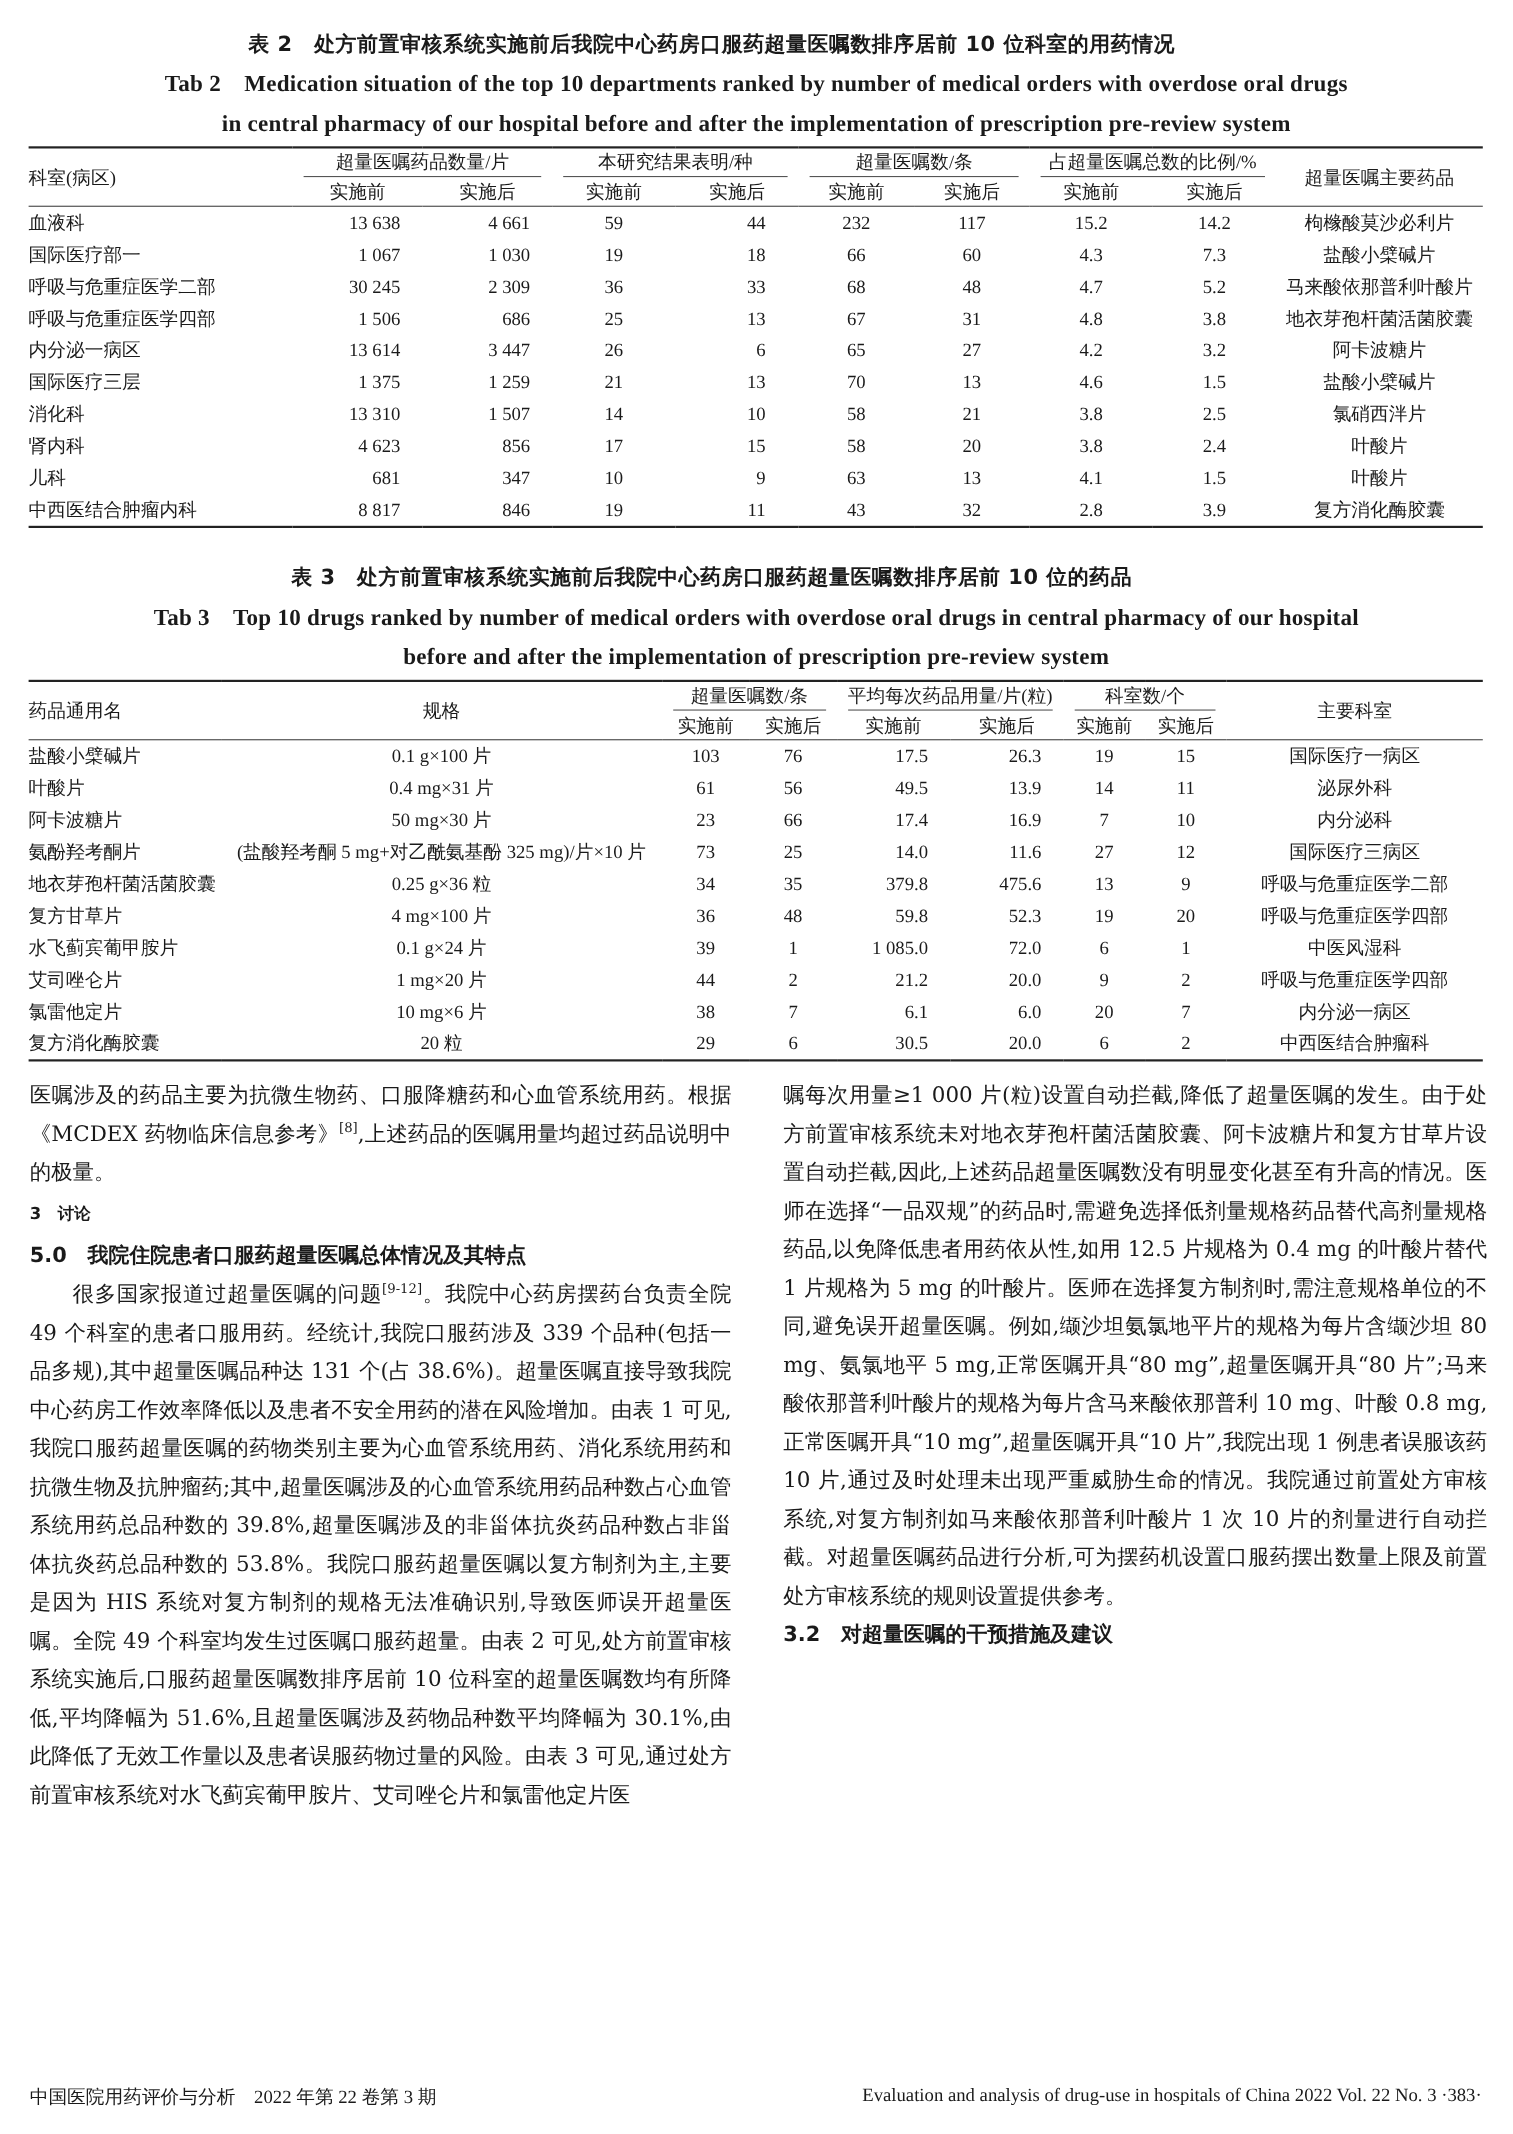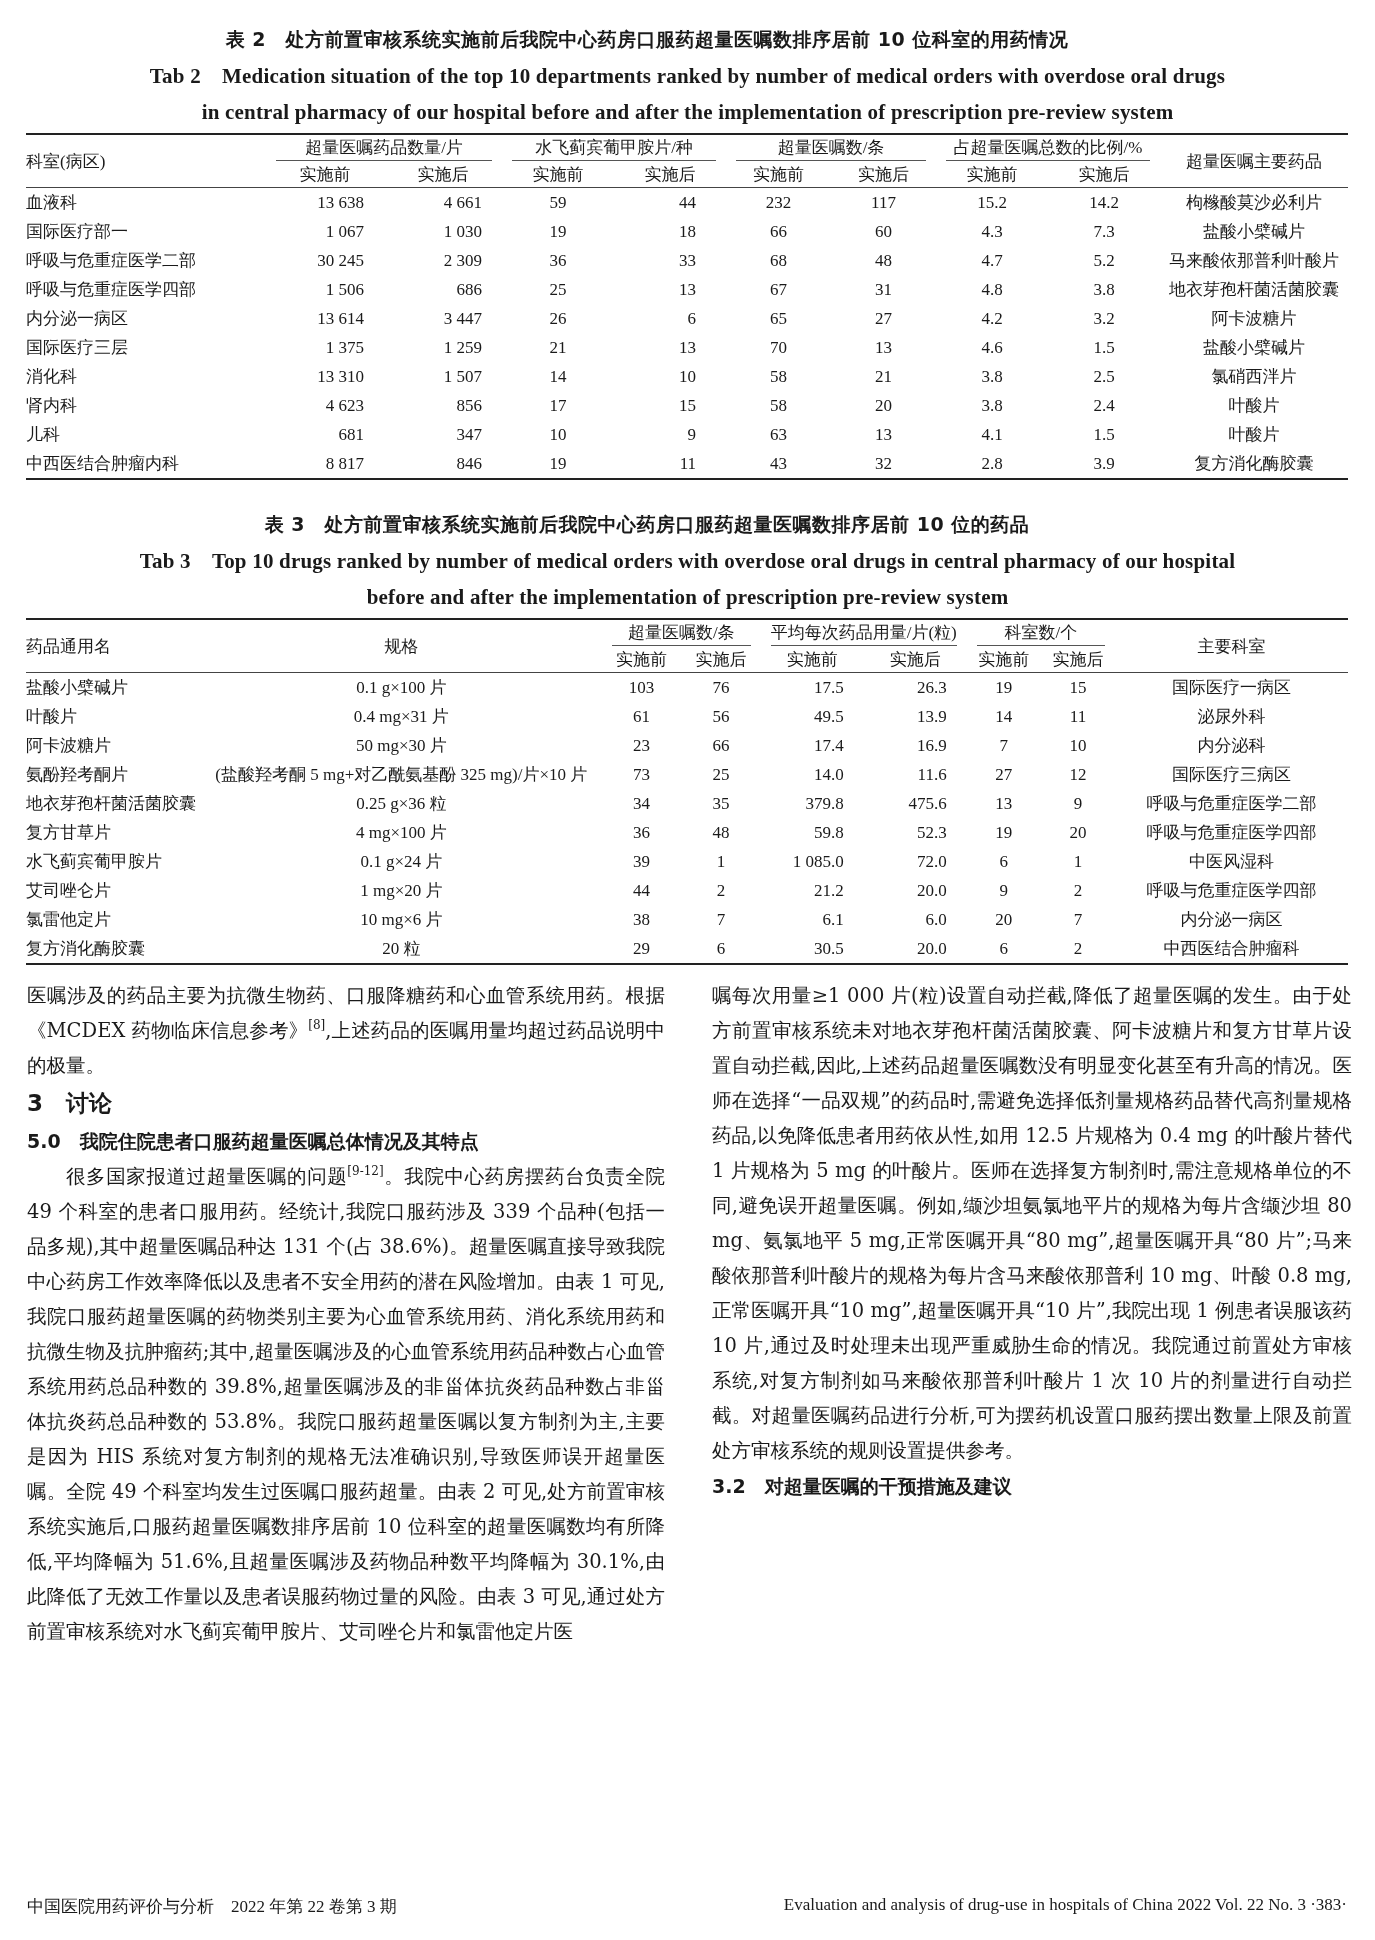--- a/index.html
+++ b/index.html
@@ -30,21 +30,21 @@
   table.t thead tr.sub th { border-bottom: 1.5px solid #444; height: 25px; }
   table.t thead tr.grp th { height: 27px; }
   .grp-line { border-bottom: 1.5px solid #555; display: block; margin: 0 10px; padding-bottom: 1px; }
   table.t tbody tr:last-child td { border-bottom: 2.5px solid #222; }
   .l { text-align: left; }
   .c { text-align: center; }
   .r { text-align: right; }
   .col-text { position: absolute; font-family: "DejaVu Serif", "Liberation Serif", serif; font-size: 19.5px; line-height: 35px; text-align: justify; }
   .col-text p { margin: 0; }
   .indent { text-indent: 2em; }
-  .h3 { font-family: "DejaVu Sans", sans-serif; font-weight: bold; font-size: 23px; line-height: 40px; }
+  .h3 { font-family: "DejaVu Sans", sans-serif; font-weight: bold; font-size: 15px; line-height: 40px; }
   .h31 { font-family: "DejaVu Sans", sans-serif; font-weight: bold; font-size: 19px; line-height: 36px; }
   sup { font-size: 12px; vertical-align: 8px; line-height: 0; }
   .footer {
     position: absolute; top: 1895px; font-family: "Liberation Serif", serif; font-size: 17px;
   }
 </style>
 </head>
 <body>
 
 <div class="caption-cn" style="top:27px;">表 2　处方前置审核系统实施前后我院中心药房口服药超量医嘱数排序居前 10 位科室的用药情况</div>
@@ -64,21 +64,21 @@
       <col style="width:112px">
       <col style="width:188px">
   </colgroup>
   <thead>
     <tr class="grp">
       <th class="l" rowspan="2" style="border-bottom:1.5px solid #444;">科室(病区)</th>
       <th class="c" colspan="2">
           <span class="grp-line">超量医嘱药品数量/片</span>
         </th>
       <th class="c" colspan="2">
-          <span class="grp-line">水飞蓟宾葡甲胺片/种</span>
+          <span class="grp-line">本研究结果表明/种</span>
         </th>
       <th class="c" colspan="2">
           <span class="grp-line">超量医嘱数/条</span>
         </th>
       <th class="c" colspan="2">
           <span class="grp-line">占超量医嘱总数的比例/%</span>
         </th>
       <th class="c" rowspan="2" style="border-bottom:1.5px solid #444;">超量医嘱主要药品</th>
     </tr>
     <tr class="sub">

